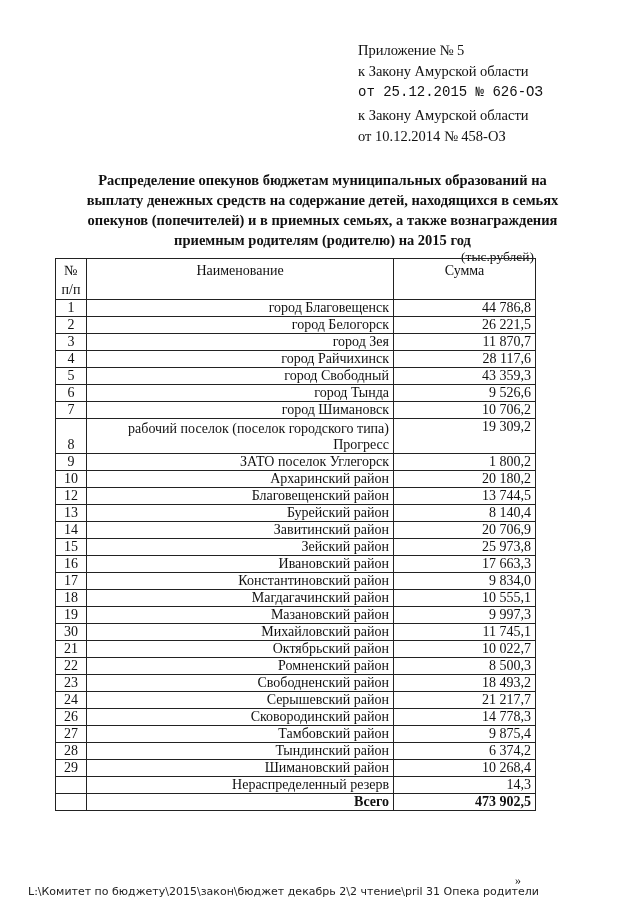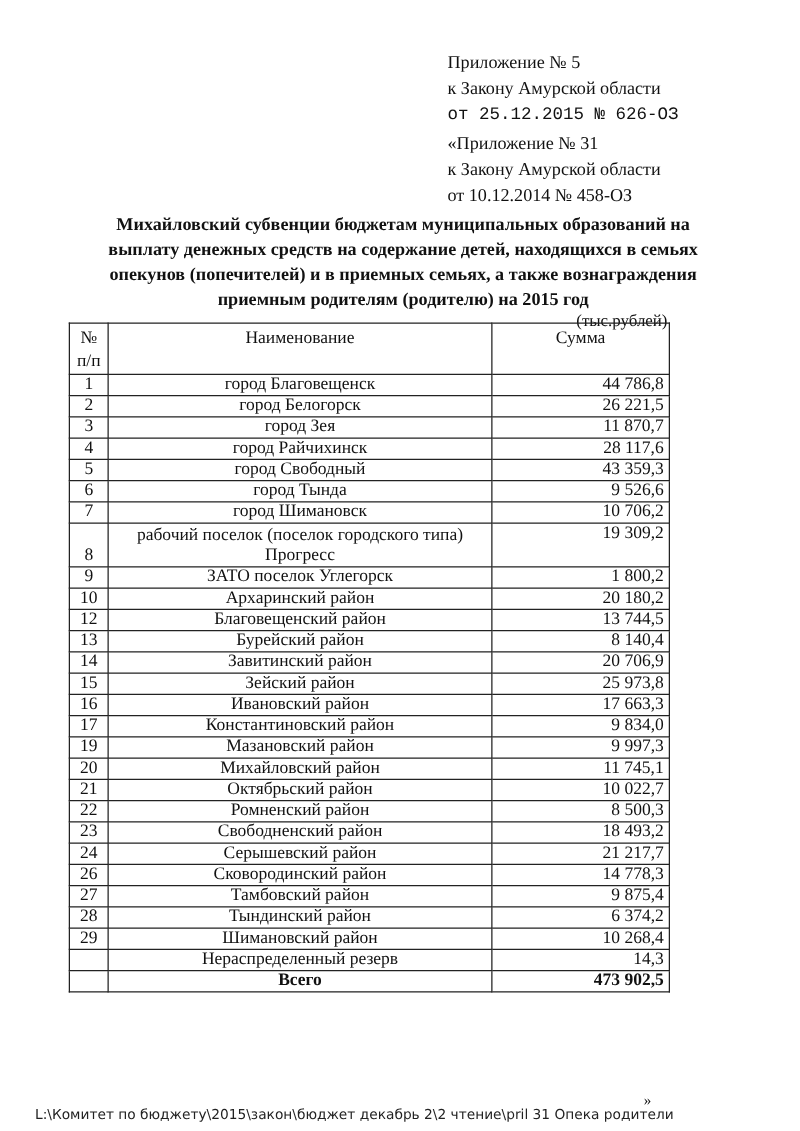--- a/index.html
+++ b/index.html
@@ -20,21 +20,21 @@
     position: absolute; left: 55px; top: 258px; width: 481px;
     border-collapse: collapse; font-size: 14px;
   }
   table.grid td, table.grid th {
     border: 1.3px solid #222; padding: 0 4px; vertical-align: bottom; font-weight: normal;
   }
   table.grid th { vertical-align: top; text-align: center; font-size: 14px; line-height: 19px; padding-top: 2px; }
   th.num { width: 22px; height: 38px; }
   th.sum { width: 133px; }
   td.num { text-align: center; vertical-align: top; }
-  td.name { text-align: center; vertical-align: top; line-height: 16px; }
+  td.name { text-align: right; vertical-align: top; line-height: 16px; }
   td.sum { text-align: right; padding-right: 7px; }
   tr.row td { height: 16px; line-height: 16px; }
   tr.row.tall td { height: 34px; }
   tr.row.tall td.sum { vertical-align: top; }
   tr.total td { font-weight: bold; }
   .closing-quote { position: absolute; left: 515px; top: 873px; font-size: 12px; }
   .footer-path {
     position: absolute; left: 28px; top: 885px; font-size: 11px;
     font-family: "DejaVu Sans", "Liberation Sans", sans-serif; color: #222;
   }
@@ -42,27 +42,26 @@
 </head>
 <body>
 
 <div class="appendix a1">
   <div>Приложение № 5</div>
   <div>к Закону Амурской области</div>
   <div class="mono">от 25.12.2015 № 626-ОЗ</div>
 </div>
 
 <div class="appendix a2">
-  <div>«Приложение № 31</div>
   <div>к Закону Амурской области</div>
   <div>от 10.12.2014 № 458-ОЗ</div>
 </div>
 
 <div class="title">
-  <div>Михайловский субвенции бюджетам муниципальных образований на</div>
+  <div>Распределение опекунов бюджетам муниципальных образований на</div>
   <div>выплату денежных средств на содержание детей, находящихся в семьях</div>
   <div>опекунов (попечителей) и в приемных семьях, а также вознаграждения</div>
   <div>приемным родителям (родителю) на 2015 год</div>
 </div>
 
 <div class="units">(тыс.рублей)</div>
 
 <table class="grid">
   <thead>
     <tr>
@@ -146,26 +145,31 @@
         <td class="num">16</td>
         <td class="name">Ивановский район</td>
         <td class="sum">17 663,3</td>
       </tr>
       <tr class="row">
         <td class="num">17</td>
         <td class="name">Константиновский район</td>
         <td class="sum">9 834,0</td>
       </tr>
       <tr class="row">
+        <td class="num">18</td>
+        <td class="name">Магдагачинский район</td>
+        <td class="sum">10 555,1</td>
+      </tr>
+      <tr class="row">
         <td class="num">19</td>
         <td class="name">Мазановский район</td>
         <td class="sum">9 997,3</td>
       </tr>
       <tr class="row">
-        <td class="num">20</td>
+        <td class="num">30</td>
         <td class="name">Михайловский район</td>
         <td class="sum">11 745,1</td>
       </tr>
       <tr class="row">
         <td class="num">21</td>
         <td class="name">Октябрьский район</td>
         <td class="sum">10 022,7</td>
       </tr>
       <tr class="row">
         <td class="num">22</td>

